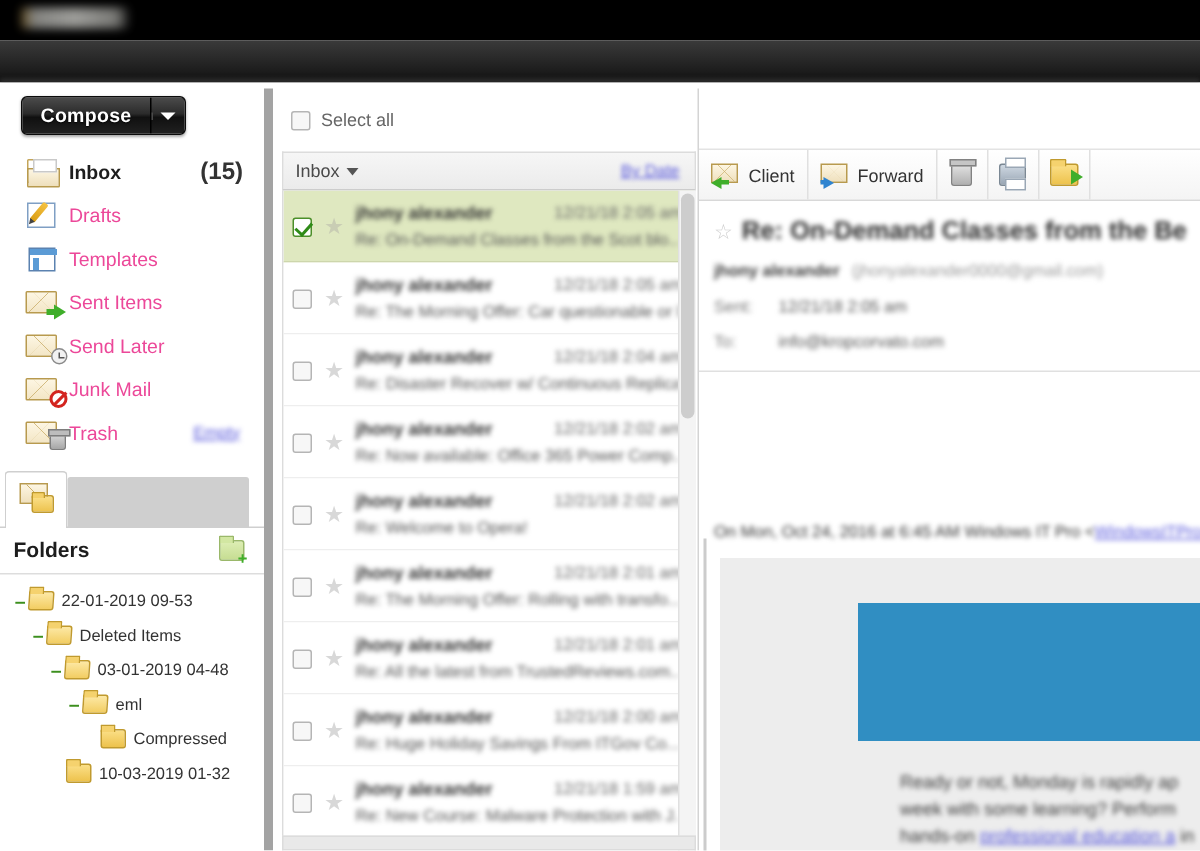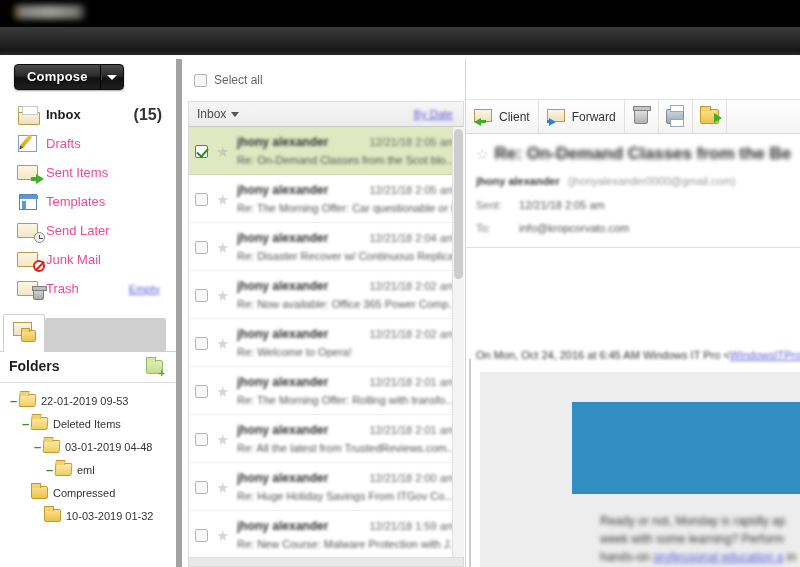--- a/index.html
+++ b/index.html
@@ -476,32 +476,32 @@
       <div class="fitem">
         <span class="ficon">
             <span class="pencil-pad"></span>
             <span class="pencil"></span>
           </span>
         <span class="flabel">Drafts</span>
       </div>
 
       <div class="fitem">
         <span class="ficon">
+            <span class="tpl-win"></span>
+          </span>
+        <span class="flabel">Templates</span>
+      </div>
+
+      <div class="fitem">
+        <span class="ficon">
             <span class="env"></span>
             <span class="green-arrow-tail"></span>
             <span class="green-arrow"></span>
           </span>
         <span class="flabel">Sent Items</span>
-      </div>
-
-      <div class="fitem">
-        <span class="ficon">
-            <span class="tpl-win"></span>
-          </span>
-        <span class="flabel">Templates</span>
       </div>
 
       <div class="fitem">
         <span class="ficon">
             <span class="env"></span>
             <span class="clock"></span>
           </span>
         <span class="flabel">Send Later</span>
       </div>
 
@@ -553,21 +553,21 @@
       <div class="tnode" style="padding-left:32px">
         <span class="tminus">–</span>
         <span class="tfolder open"></span>
         <span class="tlabel">03-01-2019 04-48</span>
       </div>
       <div class="tnode" style="padding-left:44px">
         <span class="tminus">–</span>
         <span class="tfolder open"></span>
         <span class="tlabel">eml</span>
       </div>
-      <div class="tnode" style="padding-left:31px">
+      <div class="tnode" style="padding-left:67px">
         <span class="tfolder"></span>
         <span class="tlabel">Compressed</span>
       </div>
       <div class="tnode" style="padding-left:44px">
         <span class="tfolder"></span>
         <span class="tlabel">10-03-2019 01-32</span>
       </div>
     </div>
   </div>
 

